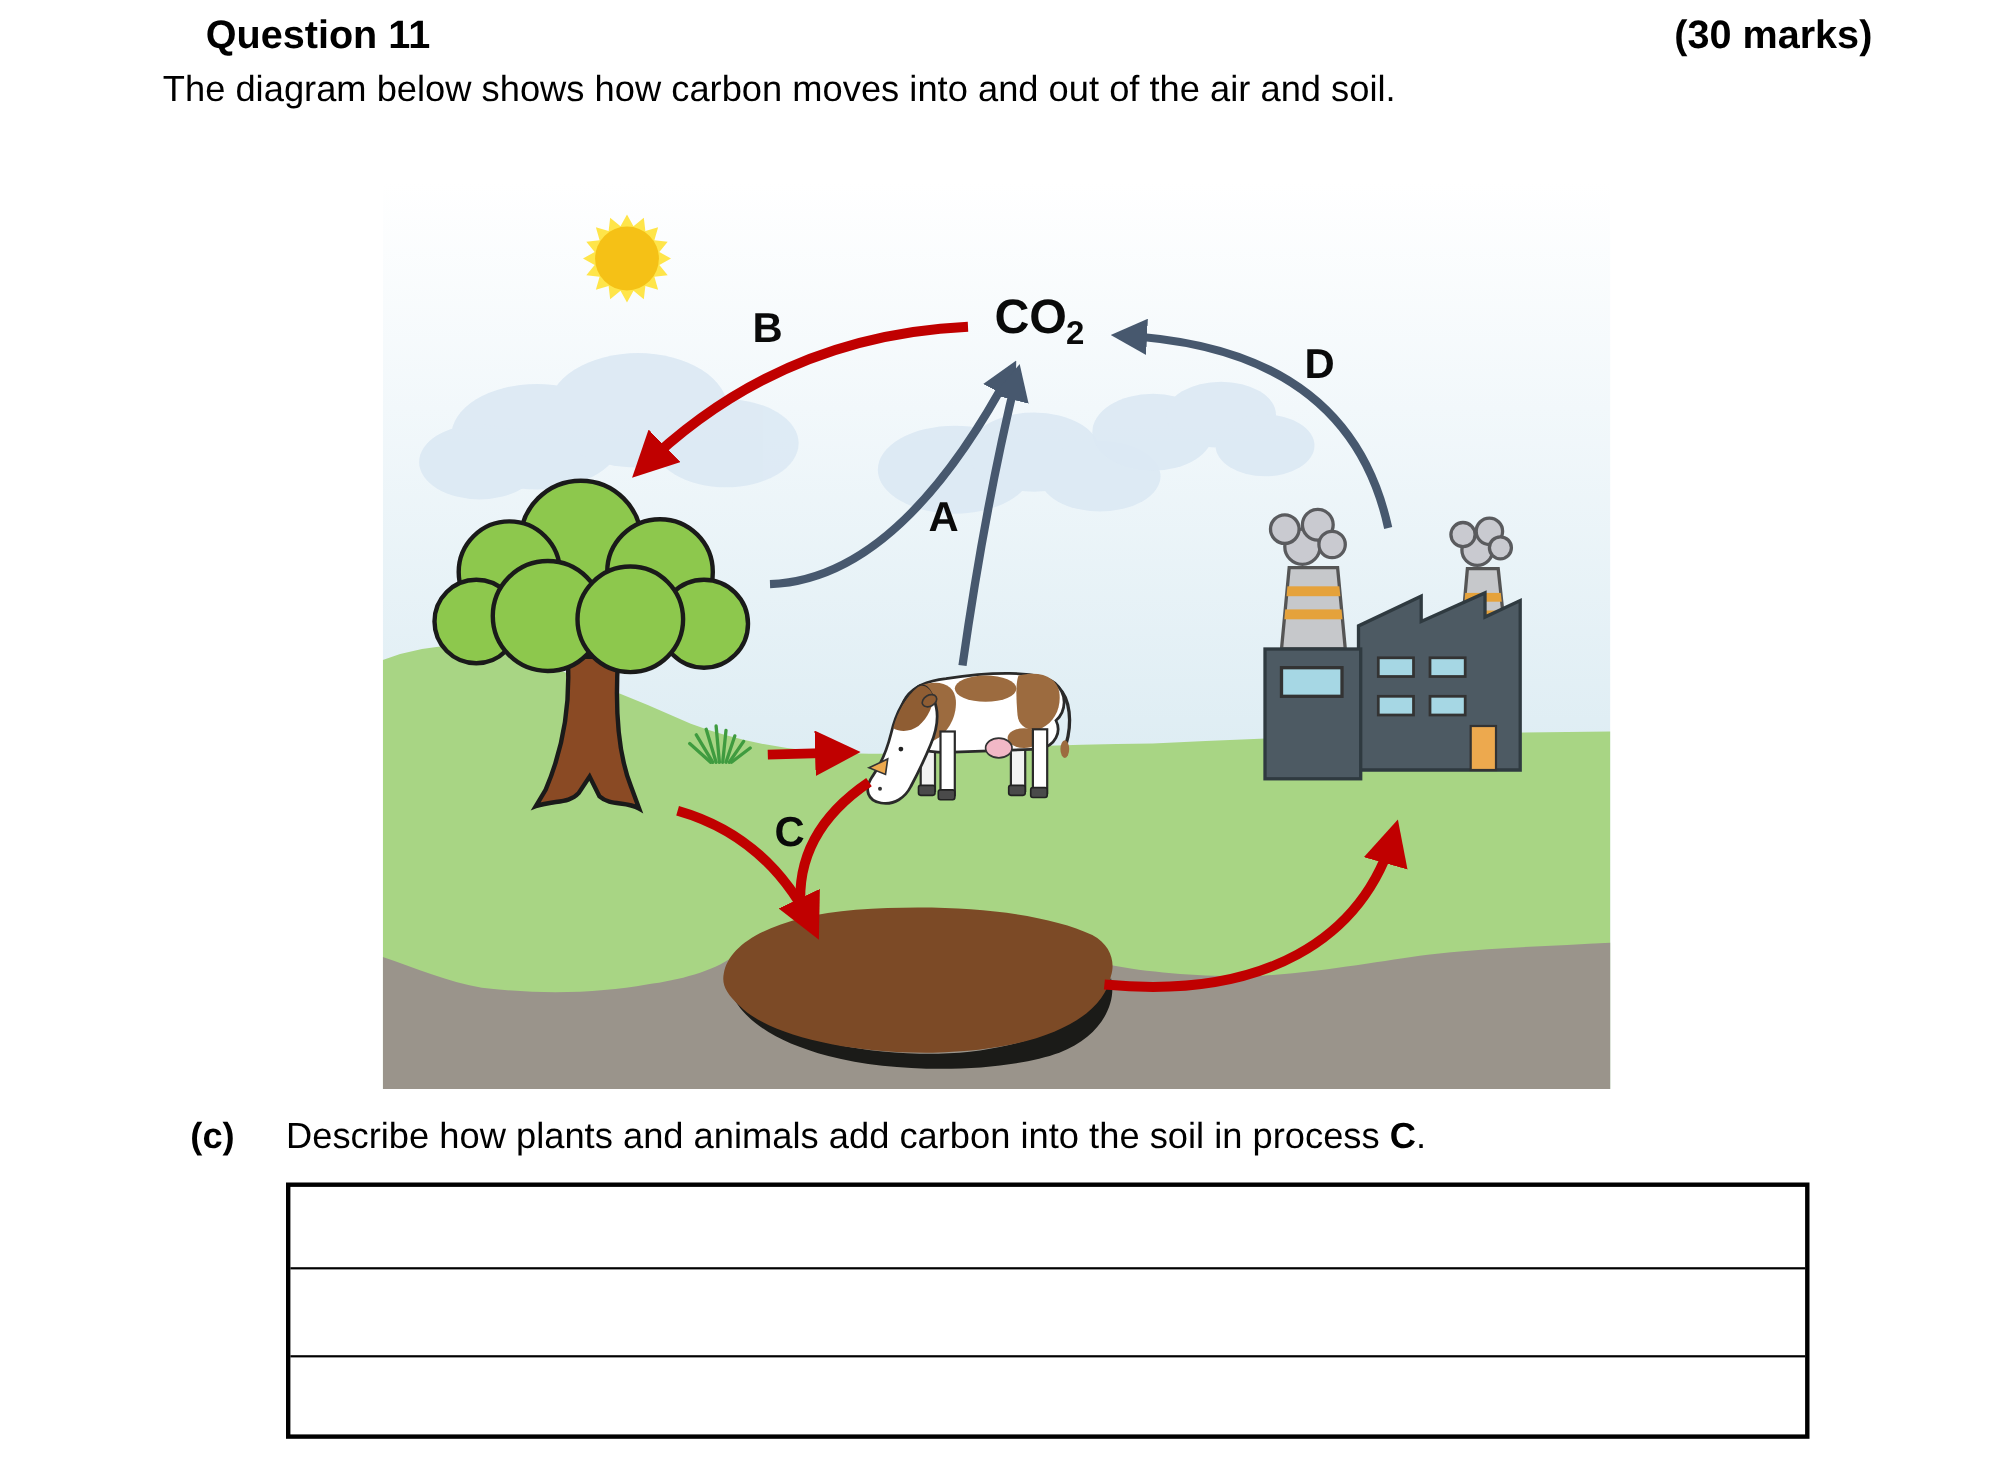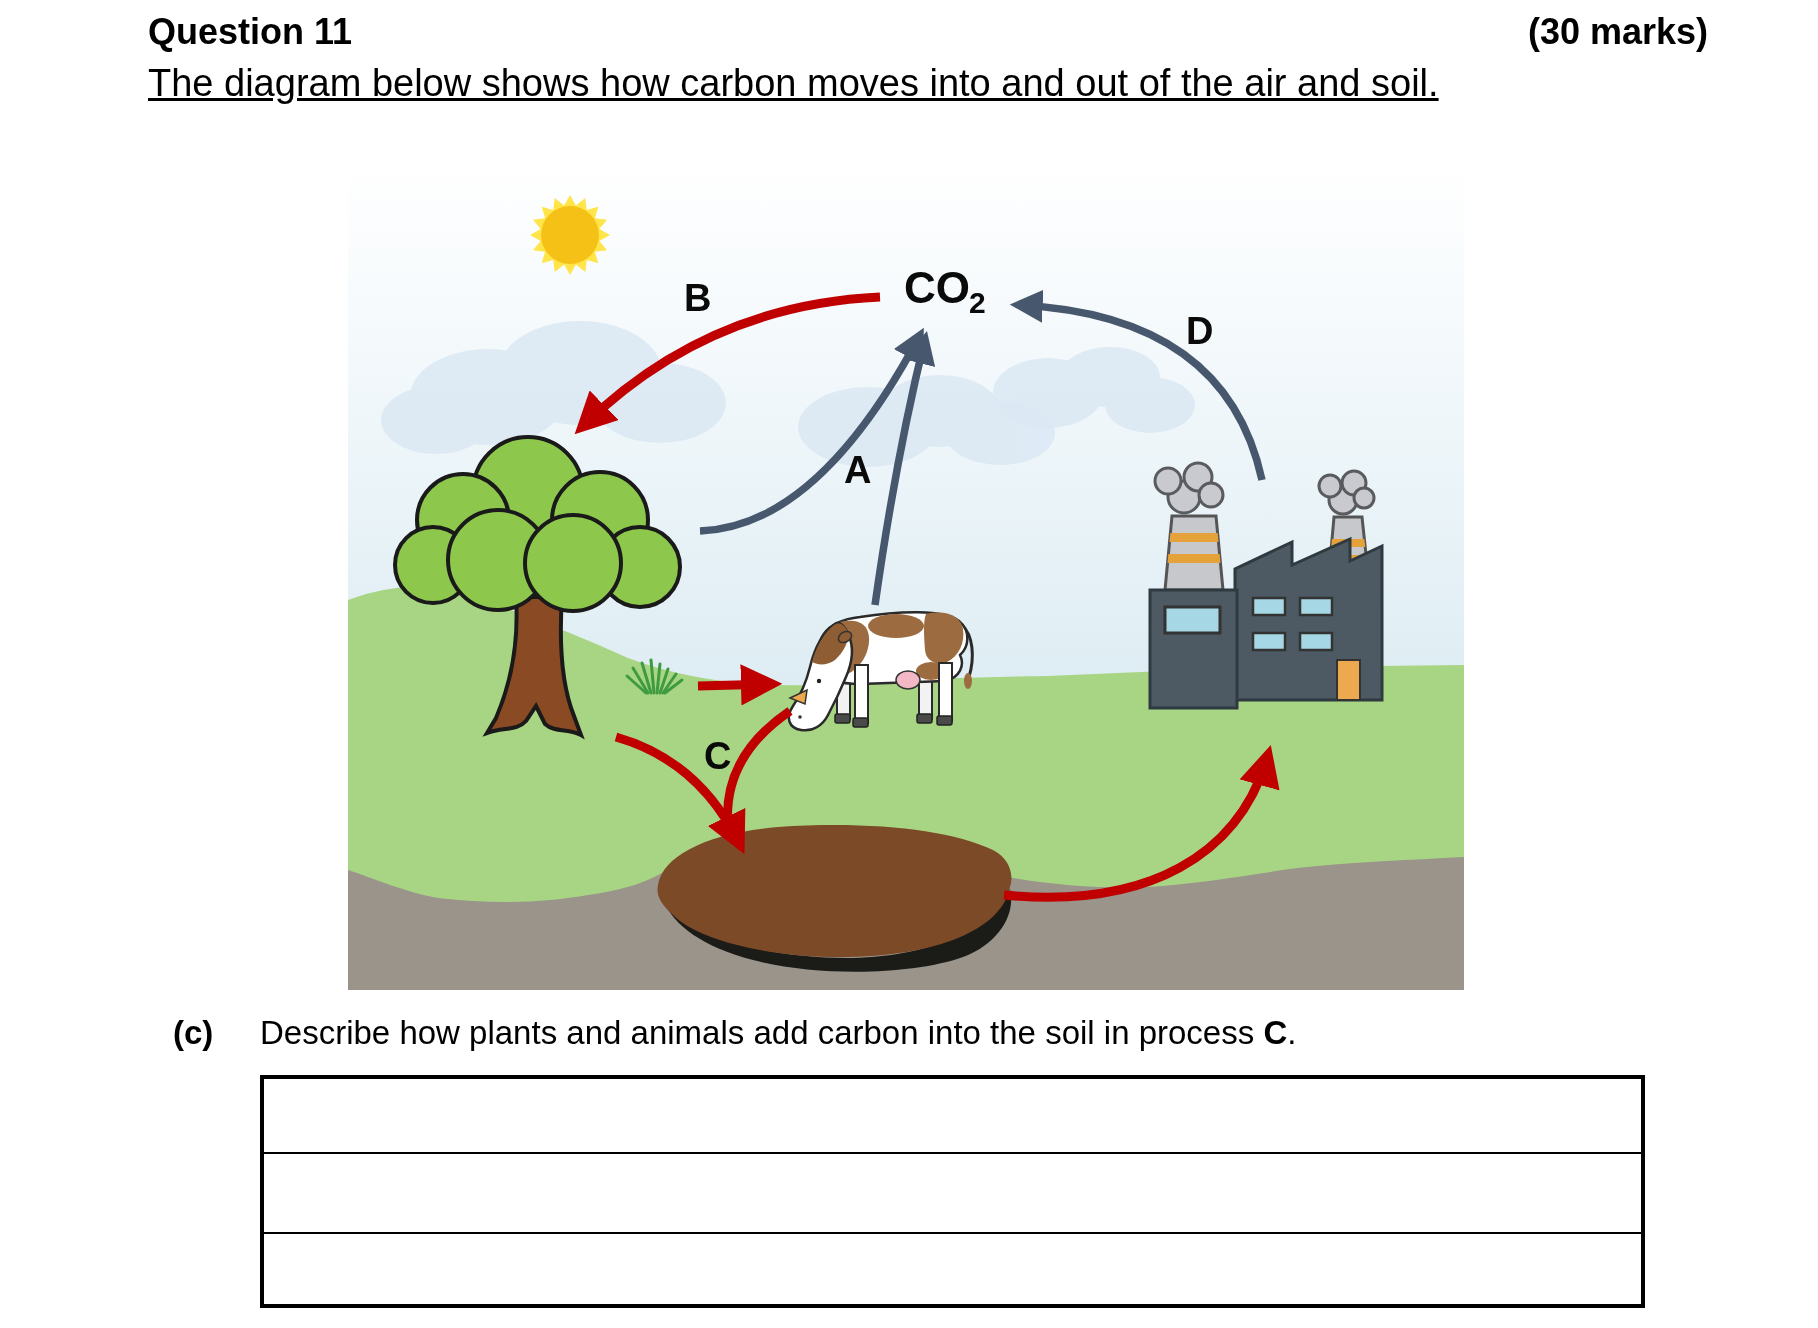--- a/index.html
+++ b/index.html
@@ -1,35 +1,35 @@
 <!DOCTYPE html>
 <html><head>
 <meta charset="utf-8">
 <style>
   html,body{margin:0;padding:0;background:#ffffff;}
   body{width:1818px;height:1328px;position:relative;font-family:"Liberation Sans",sans-serif;color:#000;}
   .abs{position:absolute;}
   .bold{font-weight:700;}
-  .hdr{font-size:36px;font-weight:700;line-height:1.2;}
-  .body-txt{font-size:38px;line-height:1.25;text-decoration:underline;}
+  .hdr{font-size:36px;font-weight:700;line-height:1.2;margin-left:39px;}
+  .body-txt{font-size:33px;line-height:1.25;}
   .qc-line{font-size:33px;line-height:1.25;}
   .answer-box{position:absolute;left:260px;top:1075px;width:1385px;height:233px;border:4px solid #000;box-sizing:border-box;background:#fff;}
   .answer-box .row{box-sizing:border-box;width:100%;}
   .answer-box .row1{height:73px;}
   .answer-box .row2{height:80px;border-top:2px solid #000;}
   .answer-box .row3{height:72px;border-top:2px solid #000;}
   svg text{font-family:"Liberation Sans",sans-serif;font-weight:700;fill:#0a0a0a;}
 </style>
 </head>
 <body>
 
 <div class="abs" style="left:0;top:0;width:1818px;height:1328px;">
 
   <div class="abs hdr" style="left:148px;top:10px;">Question 11</div>
-  <div class="abs hdr" style="left:1528px;top:10px;">(30 marks)</div>
+  <div class="abs hdr" style="left:1483px;top:10px;">(30 marks)</div>
 
   <div class="abs body-txt" style="left:148px;top:60px;">The diagram below shows how carbon moves into and out of the air and soil.</div>
 
   <svg class="abs" style="left:348px;top:165px;" width="1116" height="825" viewBox="0 0 1116 825">
     <defs>
       <linearGradient id="skyg" x1="0" y1="0" x2="0" y2="1">
         <stop offset="0" stop-color="#ffffff"></stop>
         <stop offset="0.25" stop-color="#f2f8fb"></stop>
         <stop offset="0.8" stop-color="#d5e8f0"></stop>
       </linearGradient>

